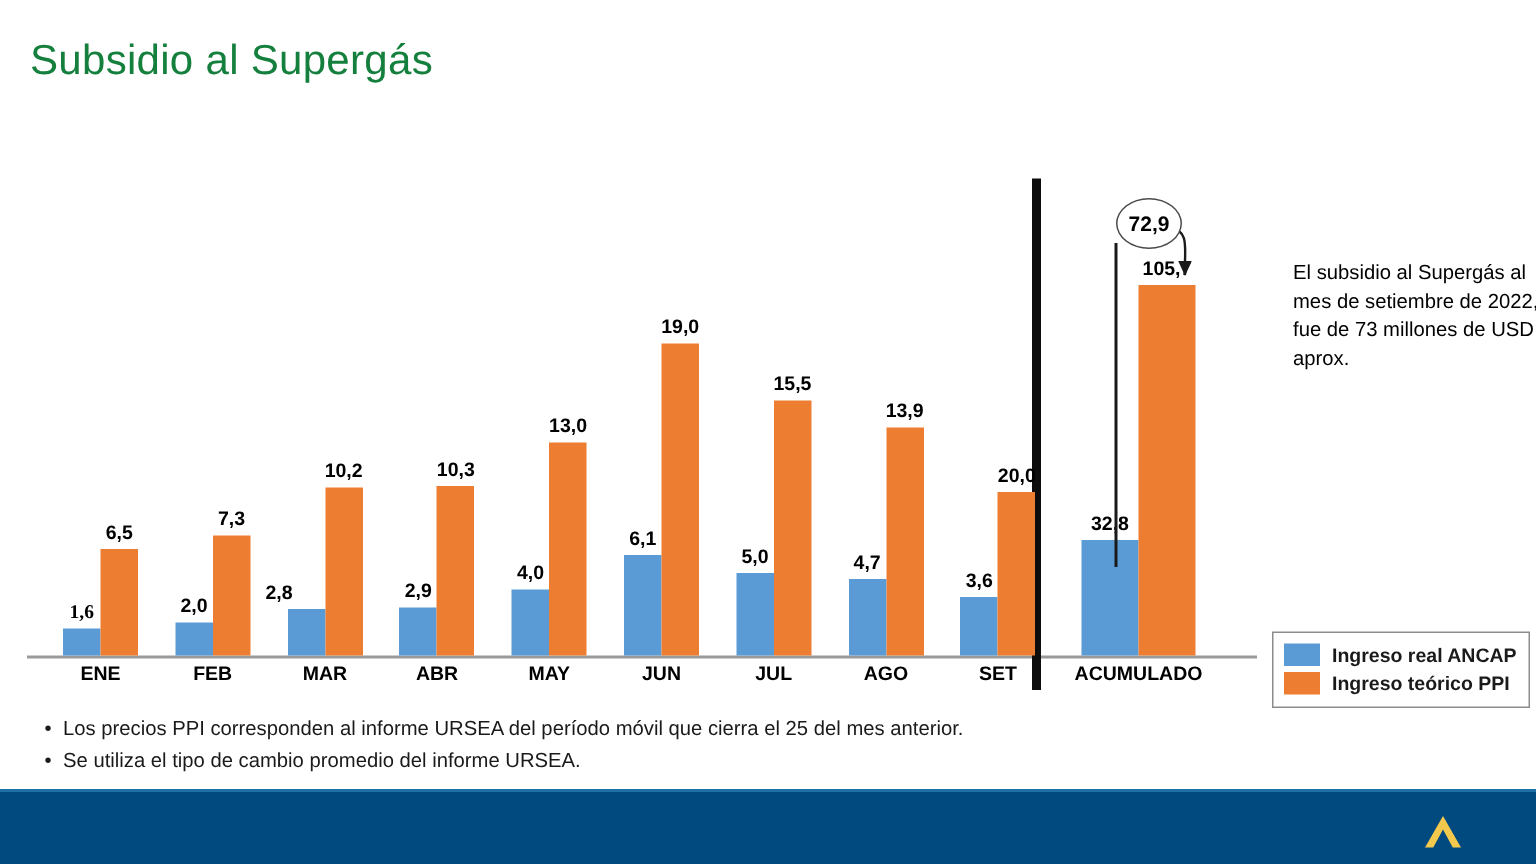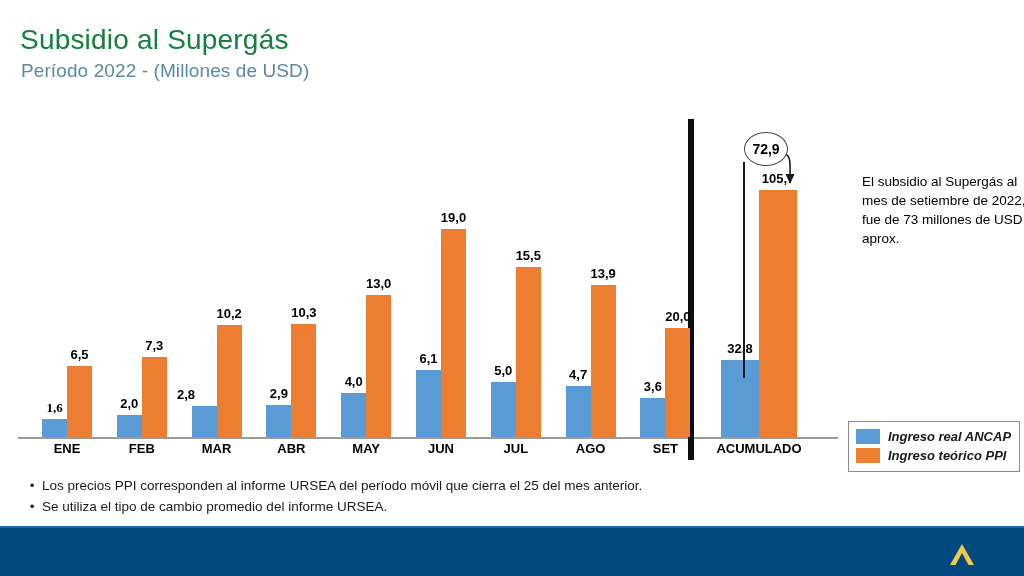--- a/index.html
+++ b/index.html
@@ -72,21 +72,21 @@
   
   .legend {
     position: absolute; left: 848px; top: 421px;
     border: 1px solid #8c8c8c; background: #fff;
     padding: 5px 8px 6px 7px;
   }
   .legend-row { display: flex; align-items: center; height: 19px; }
   .legend-swatch { width: 24px; height: 15px; margin-right: 8px; flex: 0 0 auto; }
   .legend-swatch.real { background: #5B9BD5; }
   .legend-swatch.teorico { background: #ED7D31; }
-  .legend-label { font-size: 13px; font-weight: bold; color: #1a1a1a; white-space: nowrap; font-style: italic; }
+  .legend-label { font-size: 13px; font-weight: bold; color: #1a1a1a; white-space: nowrap; }
 
   
   .notes { position: absolute; left: 22px; top: 476px; width: 700px; }
   .note-item { display: flex; font-size: 13.5px; color: #1a1a1a; line-height: 1.55; }
   .note-bullet { width: 20px; flex: 0 0 20px; text-align: center; }
 
   
   .footer {
     position: absolute; left: 0; top: 528px; width: 1024px; height: 48px;
     background: #004A80;
@@ -102,21 +102,20 @@
   .logo-text {
     font-size: 23px; font-weight: bold; color: #F2C94C; letter-spacing: .5px;
   }
 </style>
 </head>
 <body>
 
 <div id="slide">
 
   <div class="title">Subsidio al Supergás</div>
-  <div class="subtitle">Período 2022 - (Millones de USD)</div>
 
   <div id="plot">
     <div class="axis-line"></div>
     <div class="divider"></div>
     <div id="bars-layer">
         <div class="bar real" style="left: 42px; top: 419.48px; width: 25px; height: 17.52px; position: absolute;"></div>
         <div class="bar teorico" style="left: 67px; top: 365.825px; width: 25px; height: 71.175px; position: absolute;"></div>
         <div class="val" style="left: 24.5px; top: 400.48px; width: 60px; font-family: Liberation Serif, serif;">1,6</div>
         <div class="val" style="left: 49.5px; top: 346.825px; width: 60px;">6,5</div>
         <div class="cat" style="left: 17px; width: 100px;">ENE</div>

